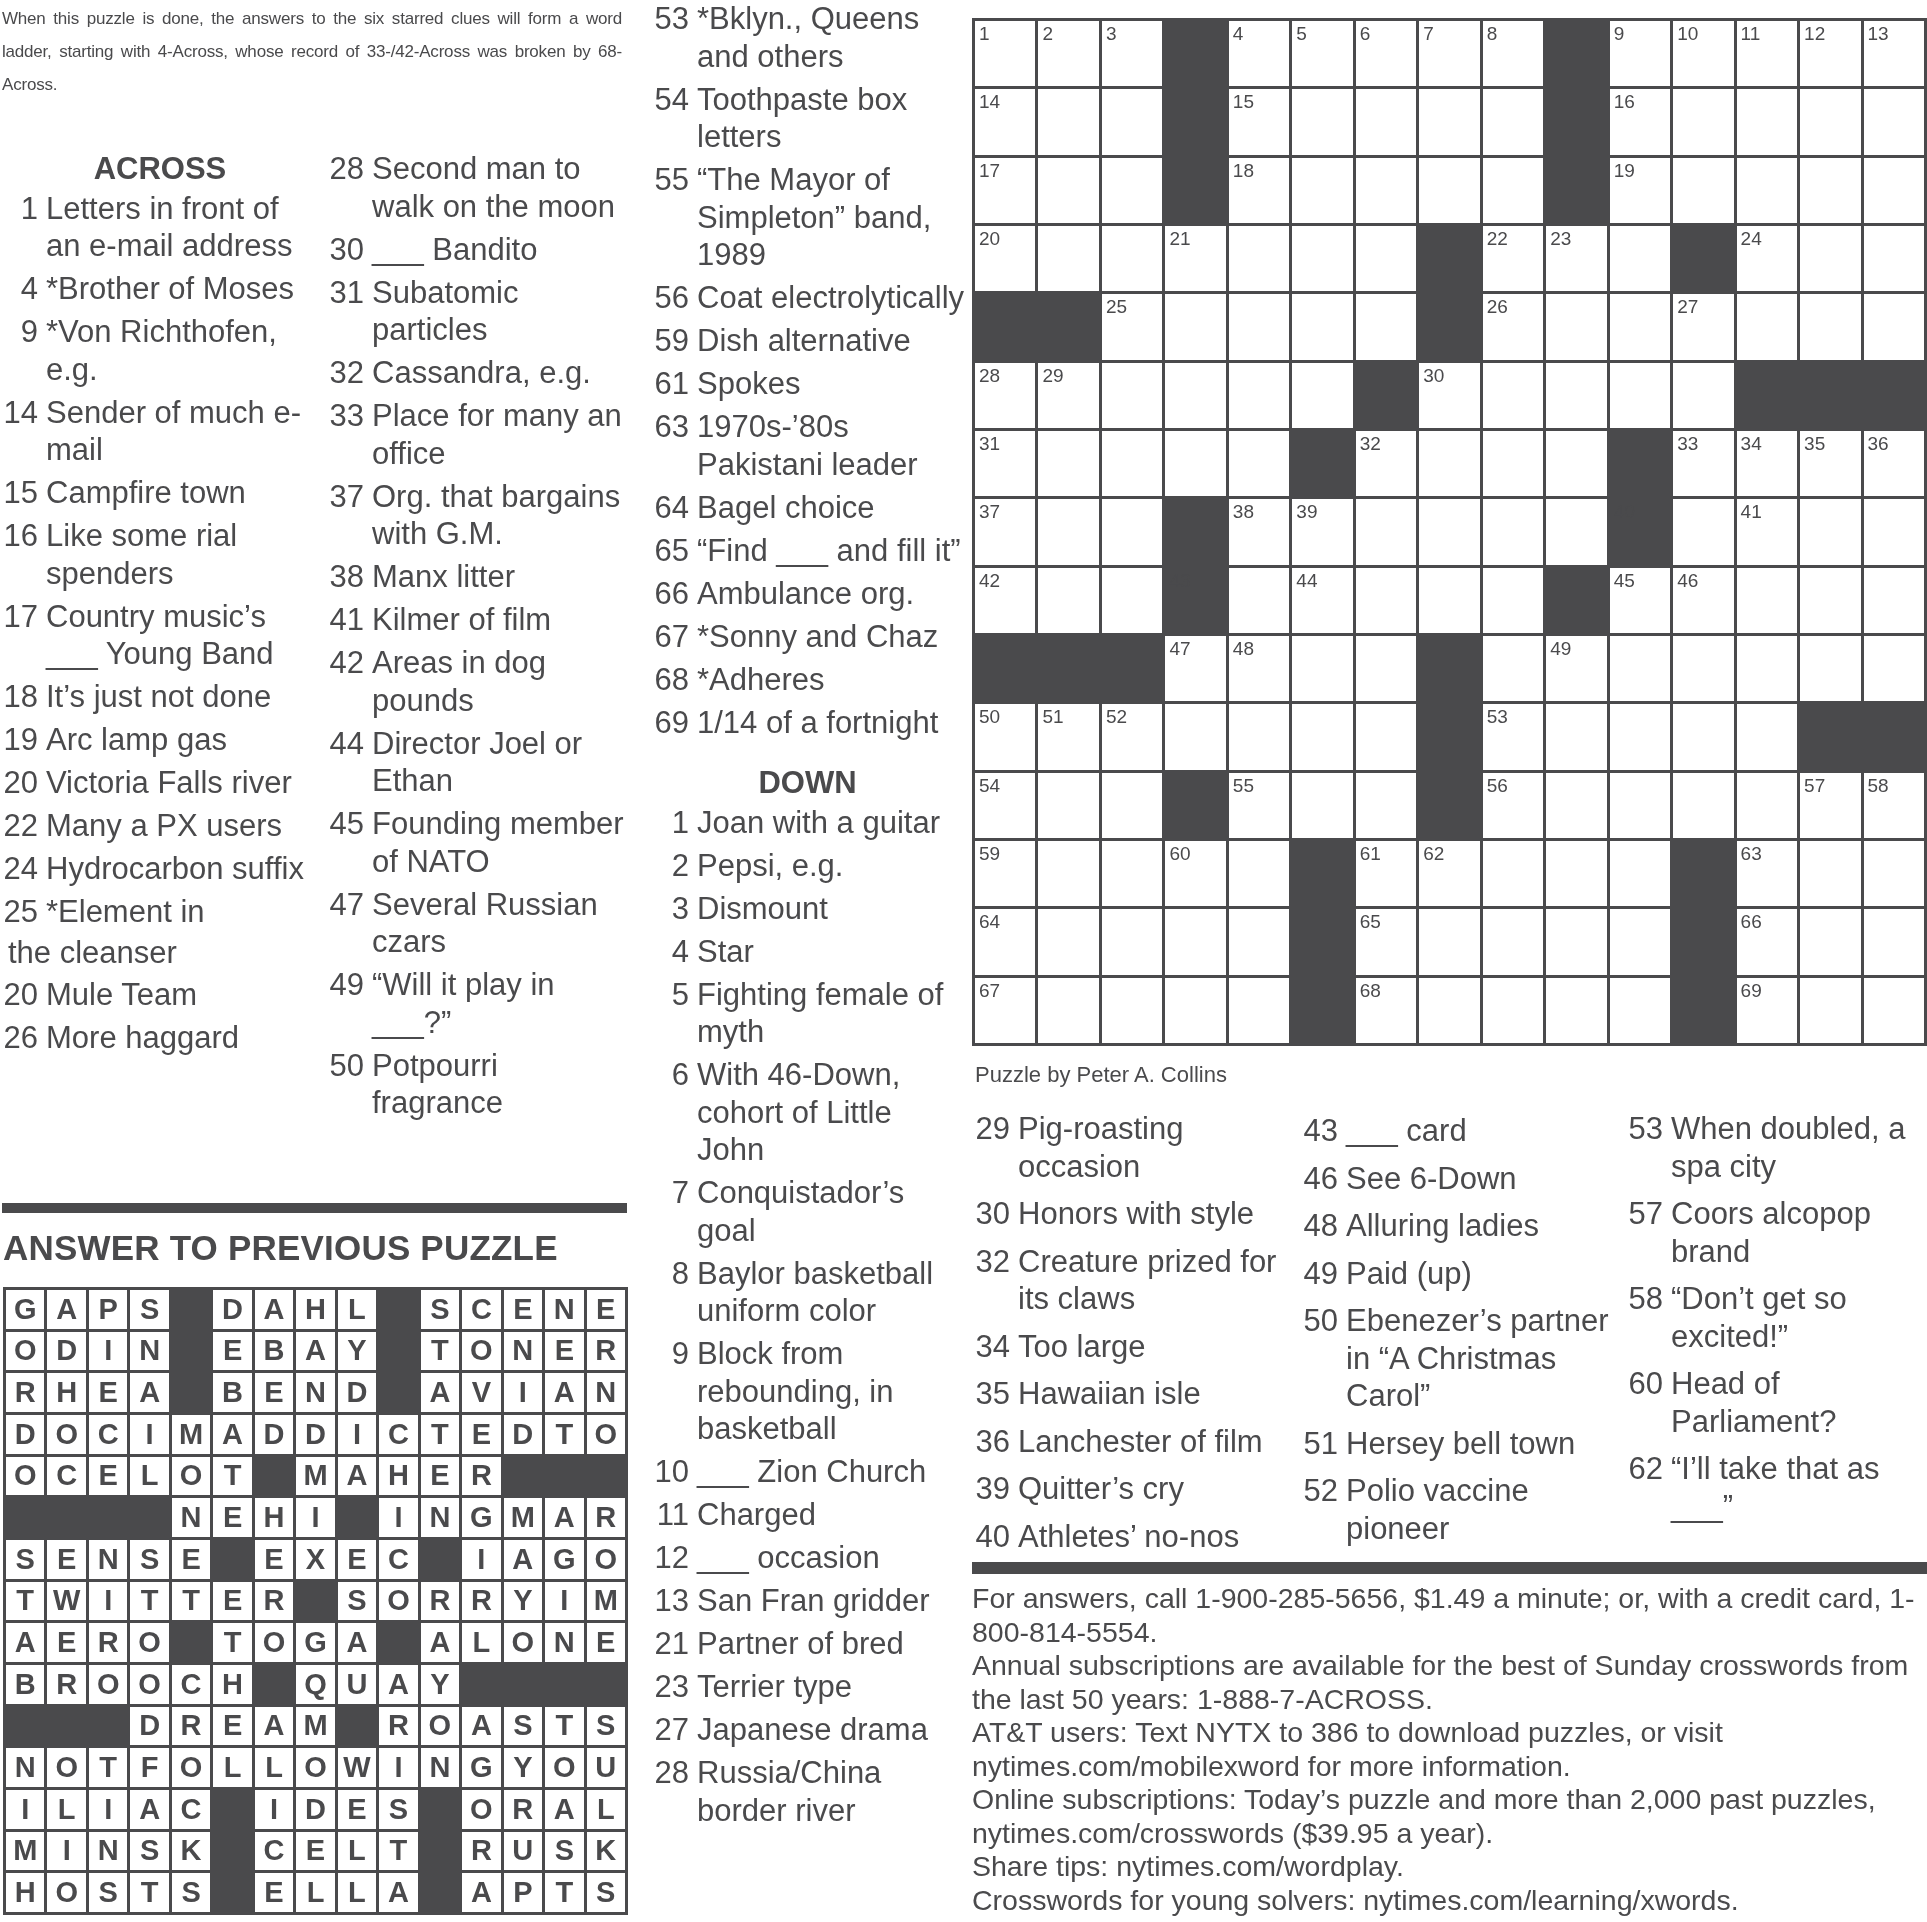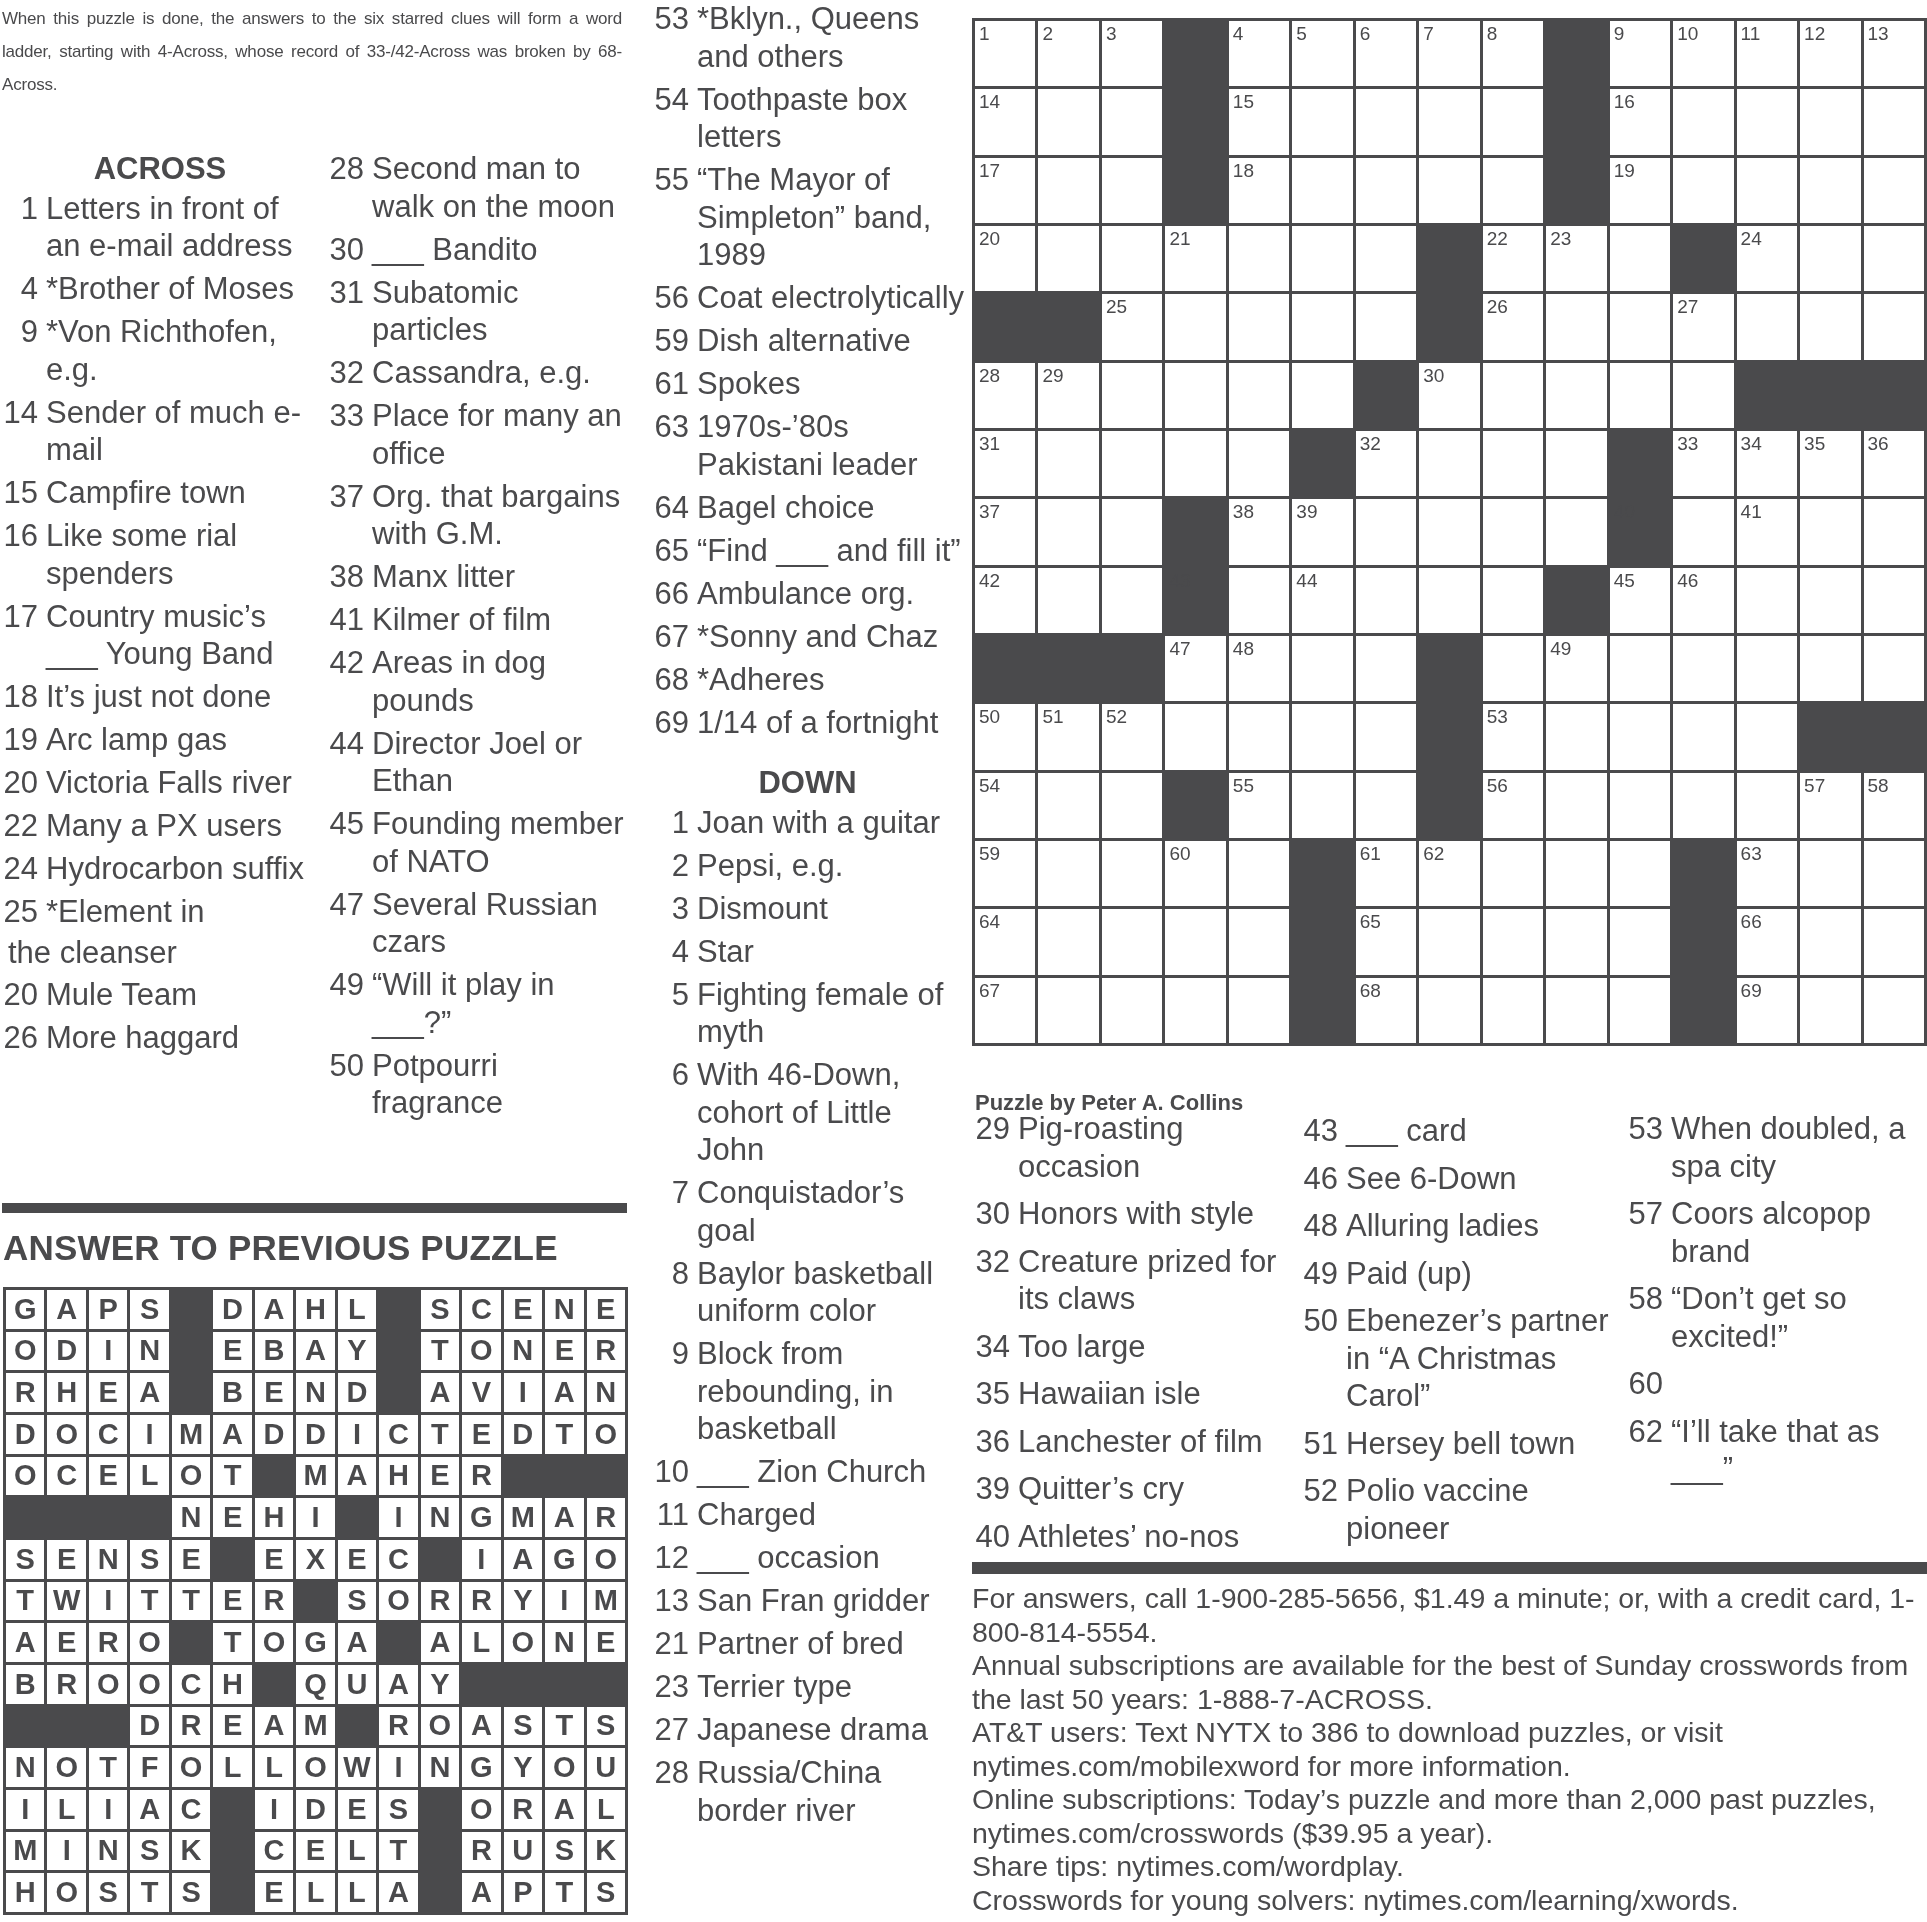--- a/index.html
+++ b/index.html
@@ -32,21 +32,21 @@
   
   .grid {
     position: absolute; left: 972px; top: 18px; width: 955px; height: 1028px;
     background: #4a4a4c; border: 3px solid #4a4a4c;
     display: grid; grid-template-columns: repeat(15, 1fr); grid-template-rows: repeat(15, 1fr); gap: 3px;
   }
   .cell { background: #ffffff; position: relative; }
   .cell.black { background: #4a4a4c; }
   .cell .n { position: absolute; left: 4px; top: 1px; font-size: 19px; color: #4a4a4c; line-height: 24px; }
 
-  .byline { position: absolute; left: 975px; top: 1062px; font-size: 22px; font-weight: bold; margin-top: 28px; }
+  .byline { position: absolute; left: 975px; top: 1062px; font-size: 22px; font-weight: normal; }
 
   .col-d { left: 972px; top: 1110px; width: 320px; }
   .col-d .num { width: 46px; }
   .col-e { left: 1300px; top: 1112px; width: 320px; }
   .col-e .num { width: 46px; }
   .col-f { left: 1625px; top: 1110px; width: 300px; }
   .col-f .num { width: 46px; }
   .col-d .clue, .col-e .clue, .col-f .clue { margin-bottom: 10px; }
 
   .rule-right { position: absolute; left: 972px; top: 1562px; width: 955px; height: 12px; background: #4a4a4c; }
@@ -998,20 +998,21 @@
       <div class="clue">
         <span class="num">57</span>
         <span class="txt">Coors alcopop brand</span>
       </div>
       <div class="clue">
         <span class="num">58</span>
         <span class="txt">“Don’t get so excited!”</span>
       </div>
       <div class="clue">
         <span class="num">60</span>
+        <span class="txt">Head of Parliament?</span>
       </div>
       <div class="clue">
         <span class="num">62</span>
         <span class="txt">“I’ll take that as ___”</span>
       </div>
     </div>
   </div>
 
 <div class="rule-right"></div>
 <div class="footer" id="footer">

